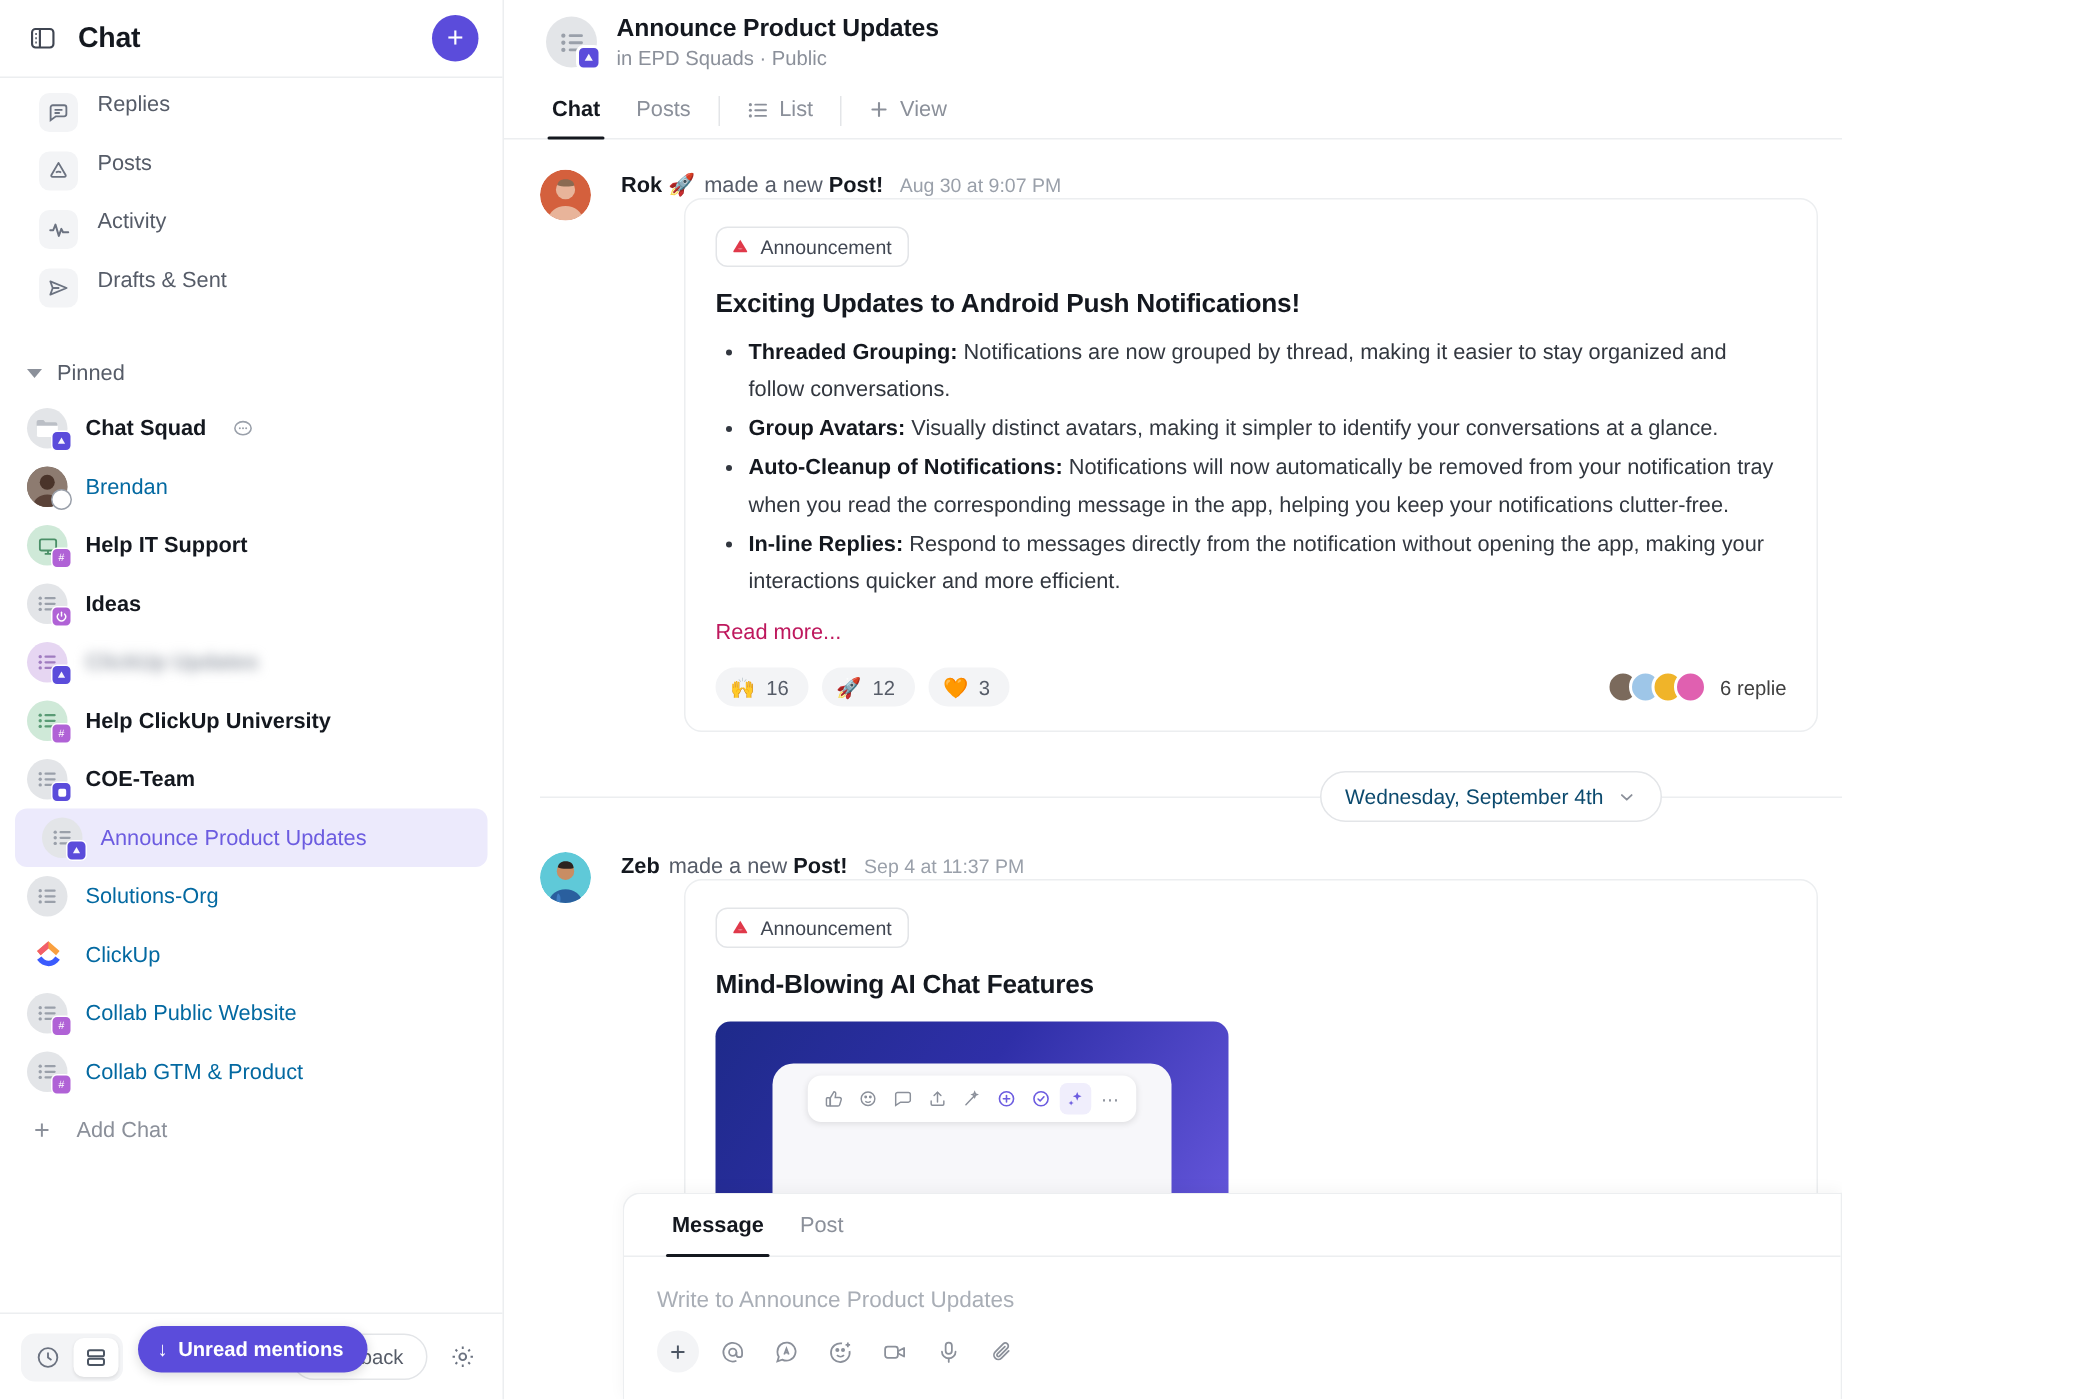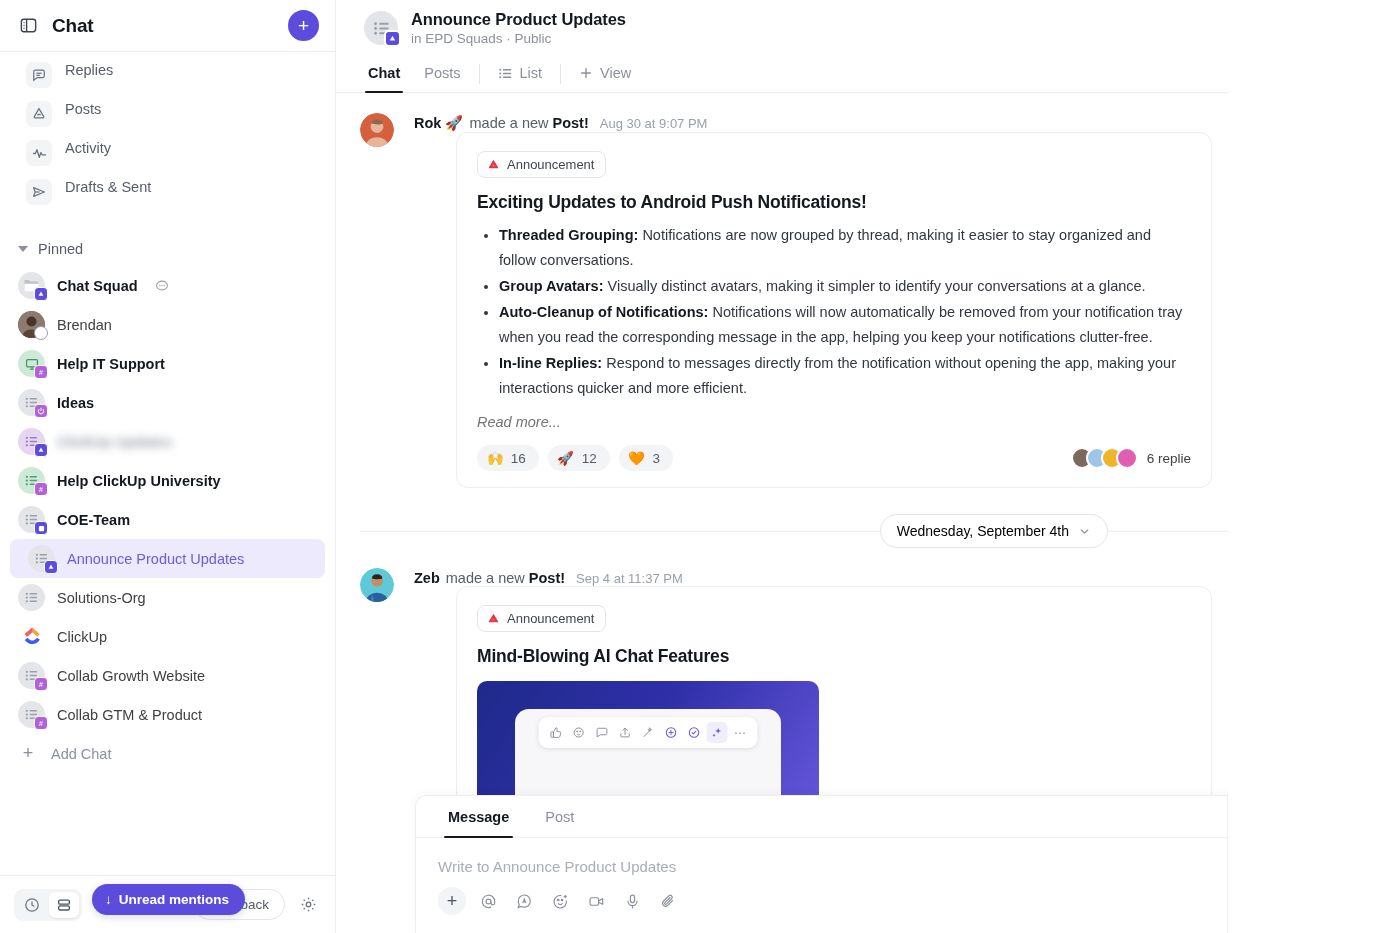--- a/index.html
+++ b/index.html
@@ -61,21 +61,21 @@
   .caret { width: 0; height: 0; border-left: 5px solid transparent; border-right: 5px solid transparent; border-top: 6px solid #8b909a; }
   .sec-label { font-size: 14.5px; color: #565c68; font-weight: 400; }
 
   .chat-row {
     height: 39px; display: flex; align-items: center; gap: 12px;
     padding: 0 12px 0 18px; cursor: pointer; margin: 0 10px 0 0;
     border-radius: 8px; position: relative;
   }
   .chat-row.active { background: #eceafc; margin-left: 10px; }
   .chat-row.active .chat-name { color: #6c5ce0; font-weight: 400; }
-  .chat-name { font-size: 14.5px; color: #404040; white-space: nowrap; }
+  .chat-name { font-size: 14.5px; color: #0369a1; white-space: nowrap; }
   .chat-name.bold { font-weight: 700; color: #14181f; }
   .chat-name.blurred { filter: blur(4px); color: #9aa0aa; font-weight: 700; }
 
   .av { width: 27px; height: 27px; flex: 0 0 27px; position: relative; border-radius: 50%; }
   .av .base {
     width: 27px; height: 27px; border-radius: 50%;
     background: #e3e5e8; display:flex; align-items:center; justify-content:center;
     overflow: hidden;
   }
   .av.green .base { background: #cfe9d8; }
@@ -149,38 +149,38 @@
   }
   .ann-tag {
     display: inline-flex; align-items: center; gap: 7px;
     border: 1px solid #e3e5e8; border-radius: 8px;
     padding: 5px 11px 5px 9px; font-size: 13px; color: #3f4551; font-weight: 400;
   }
   .post-title { font-size: 17.5px; font-weight: 700; color: #14181f; margin-top: 14px; letter-spacing: -0.2px;}
   .post-list { margin: 10px 0 0 22px; }
   .post-list li { font-size: 14.5px; line-height: 25px; color: #32373f; margin-bottom: 1px; }
   .post-list li b { font-weight: 700; color: #14181f; }
-  .read-more { color: #737373; font-size: 14.5px; margin-top: 12px; display: inline-block; cursor: pointer; font-style: italic; }
+  .read-more { color: #be185d; font-size: 14.5px; margin-top: 12px; display: inline-block; cursor: pointer; }
 
   .react-row { display: flex; align-items: center; gap: 9px; margin-top: 14px; }
   .react {
     background: #f3f4f6; border-radius: 999px; padding: 5px 13px 5px 10px;
     display: flex; align-items: center; gap: 7px; font-size: 13.5px; color: #565c68; cursor: pointer;
   }
   .replies-box { margin-left: auto; display: flex; align-items: center; gap: 9px; }
   .rep-avs { display: flex; }
   .rep-avs span { width: 22px; height: 22px; border-radius: 50%; border: 2px solid #fff; margin-left: -7px; display:block;}
   .rep-avs span:first-child { margin-left: 0; }
   .rep-count { font-size: 13.5px; color: #404040; white-space: nowrap; }
 
   .date-div { display: flex; align-items: center; margin: 26px 0 0 0; padding: 0 0 0 24px; }
   .date-line { flex: 1 1 auto; height: 1px; background: #eceef0; }
   .date-chip {
     border: 1px solid #e3e5e8; border-radius: 999px; padding: 8px 16px;
-    font-size: 14px; color: #000000; background: #fff; display:flex; align-items:center; gap:9px; cursor:pointer;
+    font-size: 14px; color: #0c4a6e; background: #fff; display:flex; align-items:center; gap:9px; cursor:pointer;
     white-space: nowrap;
   }
   .date-line.right { max-width: 120px; }
 
   .embed {
     margin-top: 14px; width: 342px; height: 160px; border-radius: 10px;
     background: linear-gradient(125deg,#1e2a8a 0%, #2f2fa8 45%, #6a5ae0 100%);
     overflow: hidden; position: relative;
   }
   .embed-card {
@@ -196,21 +196,21 @@
   .embed-bar i.hl { background:#f0eefc; border-radius:5px; color:#6c5ce0; }
   .embed-bar i.pur { color:#6c5ce0; }
 
   
   .composer {
     position: absolute; left: 79px; right: 0; bottom: 0;
     background: #fff; border: 1px solid #eceef0; border-bottom: none;
     border-radius: 12px 0 0 0; padding: 0;
     box-shadow: 0 -2px 10px rgba(0,0,0,.04);
   }
-  .comp-tabs { display: flex; align-items: center; padding: 0 22px; border-bottom: 1px solid #eceef0; gap: 16px;}
+  .comp-tabs { display: flex; align-items: center; padding: 0 22px; border-bottom: 1px solid #eceef0; gap: 4px;}
   .comp-tab { padding: 13px 10px 12px; font-size: 14.5px; color: #8b909a; cursor:pointer; position: relative;}
   .comp-tab.on { color: #14181f; font-weight: 700; }
   .comp-tab.on::after { content:''; position:absolute; left: 6px; right:6px; bottom:-1px; height: 2.5px; background:#14181f; border-radius:2px;}
   .comp-input { padding: 20px 22px 6px; font-size: 15px; color: #a9aeb6; cursor: text; }
   .comp-tools { display: flex; align-items: center; gap: 8px; padding: 6px 22px 18px; }
   .ctool { width: 28px; height: 28px; border-radius: 50%; display:flex; align-items:center; justify-content:center; color:#8b909a; cursor:pointer;}
   .ctool.plus { background: #f3f4f6; color: #4b5563; font-size: 18px; }
 
   svg { display: block; }
 </style>
@@ -475,21 +475,21 @@
                 <circle cx="3" cy="4" r="1.2"></circle>
                 <circle cx="3" cy="8" r="1.2"></circle>
                 <circle cx="3" cy="12" r="1.2"></circle>
                 <rect x="6" y="3.2" width="8" height="1.6" rx=".8"></rect>
                 <rect x="6" y="7.2" width="8" height="1.6" rx=".8"></rect>
                 <rect x="6" y="11.2" width="8" height="1.6" rx=".8"></rect>
               </svg>
           </span>
           <span class="badge pink">#</span>
         </span>
-        <span class="chat-name">Collab Growth Website</span>
+        <span class="chat-name">Collab Public Website</span>
       </div>
 
       <div class="chat-row">
         <span class="av">
           <span class="base">
             <svg width="15" height="15" viewBox="0 0 16 16" fill="#9aa0aa">
                 <circle cx="3" cy="4" r="1.2"></circle>
                 <circle cx="3" cy="8" r="1.2"></circle>
                 <circle cx="3" cy="12" r="1.2"></circle>
                 <rect x="6" y="3.2" width="8" height="1.6" rx=".8"></rect>

